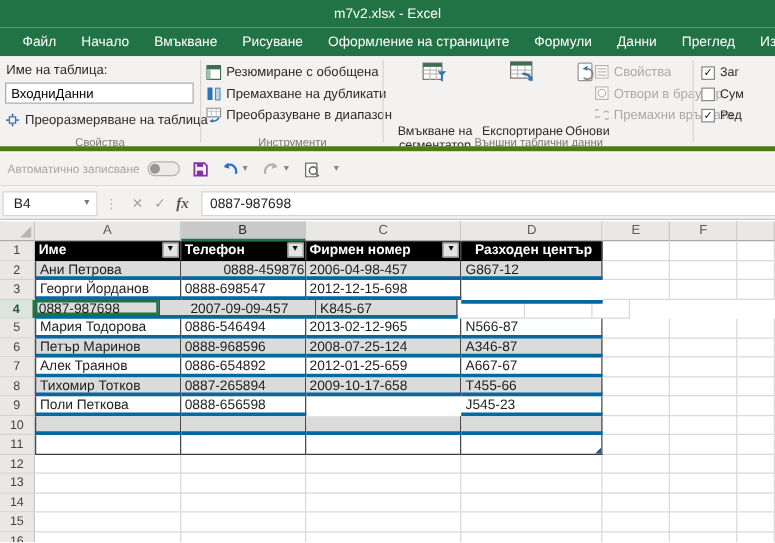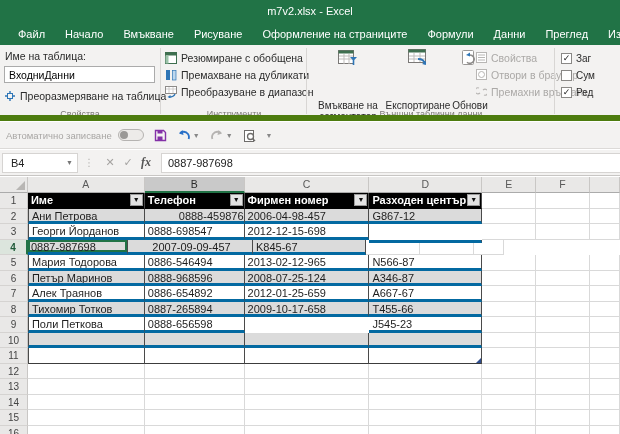--- a/index.html
+++ b/index.html
@@ -11,21 +11,21 @@
   #titlebar { position:absolute; top:0; left:0; width:620px; height:22px; background:#217346; color:#fff;
               font-size:11px; display:flex; align-items:center; justify-content:center; }
 
   
   #tabbar { position:absolute; top:22px; left:0; width:620px; height:23px; background:#217346;
             display:flex; align-items:center; padding-left:8px; white-space:nowrap; overflow:hidden; }
   .rtab { color:#fff; font-size:11px; padding:4px 10px; cursor:default; }
 
   
   #ribbon { position:absolute; top:45px; left:0; width:620px; height:76px; background:#F3F2F1;
-            border-bottom:6px solid #4d7c0f; font-size:10.5px; color:#333; overflow:hidden; }
+            border-bottom:4px solid #4d7c0f; font-size:10.5px; color:#333; overflow:hidden; }
   .rgroup { position:absolute; top:0; height:76px; }
   .gdivider { position:absolute; top:3px; height:66px; width:1px; background:#D8D6D4; }
   .glabel { position:absolute; bottom:2px; left:0; right:0; text-align:center; font-size:9px; color:#7A7876; }
   .ribbon-item { display:flex; align-items:center; gap:4px; height:17px; cursor:default; white-space:nowrap; }
   .ribbon-item .lbl { font-size:10.5px; color:#2b2b2b; }
   .ribbon-item.disabled .lbl { color:#ABA9A7; }
   #tablename-input { position:absolute; top:21px; left:4px; width:151px; height:17px; background:#fff;
                      border:1px solid #ABABAB; font-size:10.5px; padding:0 4px; font-family:"Liberation Sans",sans-serif; }
   .bigbtn { position:absolute; top:3px; height:60px; display:flex; flex-direction:column; align-items:center;
             justify-content:flex-start; text-align:center; font-size:10px; color:#2b2b2b; cursor:default;gap:32px; }
@@ -322,21 +322,21 @@
             <span class="fbtn">▼</span>
           </div>
           <div class="gc th" style="width: 100px;">
             <span>Телефон</span>
             <span class="fbtn">▼</span>
           </div>
           <div class="gc th" style="width: 125px;">
             <span>Фирмен номер</span>
             <span class="fbtn">▼</span>
           </div>
-          <div class="gc th" style="width: 113px;">
+          <div class="gc th" style="width: 113px; flex-direction: column;">
             <span>Разходен център</span>
             <span class="fbtn">▼</span>
           </div>
           <div class="gc" style="width: 54px;"></div>
           <div class="gc" style="width: 54px;"></div>
           <div class="gc" style="width: 30px;"></div>
         </div>
         <div class="grow">
           <div class="rh">2</div>
           <div class="gc tc first band" style="width: 117px;">Ани Петрова</div>

